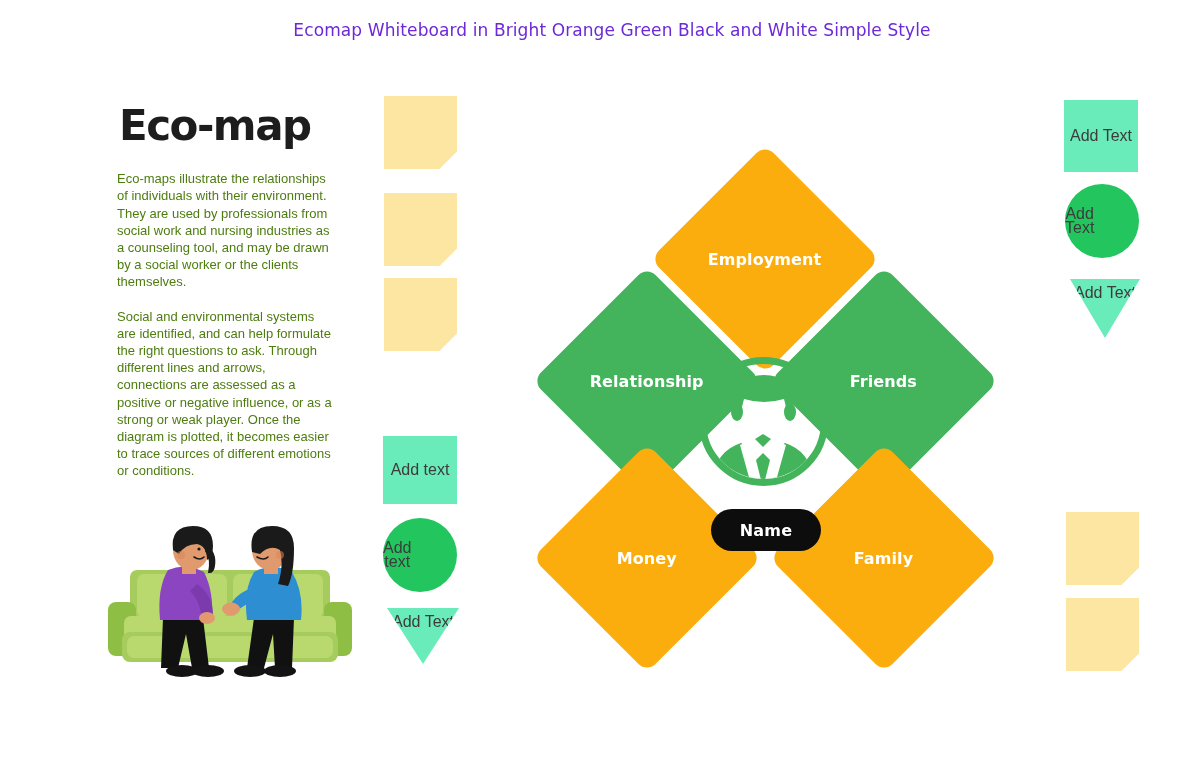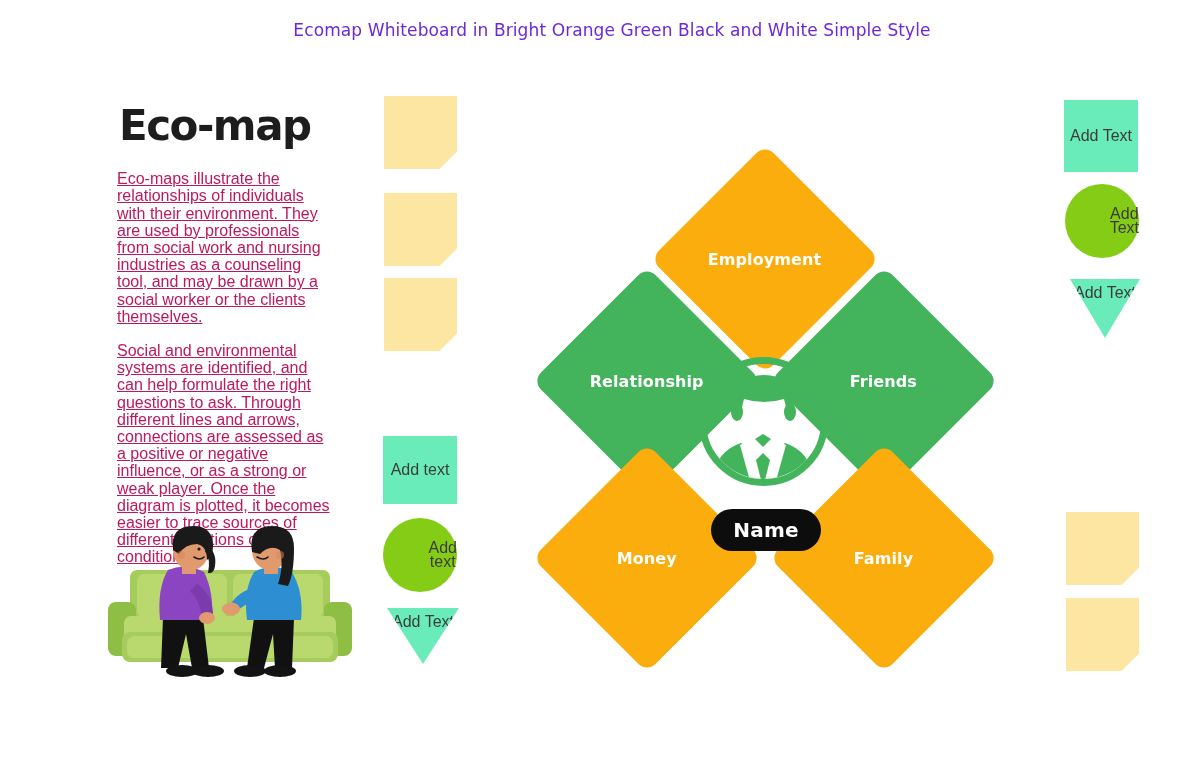--- a/index.html
+++ b/index.html
@@ -41,26 +41,25 @@
     font-family: "DejaVu Sans", sans-serif;
     font-size: 42px;
     font-weight: bold;
     letter-spacing: -1.5px;
     color: #1d1d1d;
     line-height: 1.05;
     margin: 0 0 22px 2px;
   }
   .body-para {
     font-family: "Liberation Sans", sans-serif;
-    font-size: 16px;
+    font-size: 13px;
     line-height: 17.2px;
-    color: #be185d;
+    color: #4d7c0f;
     margin: 0;
     width: 215px;
-    text-decoration: underline;
   }
   .body-para + .body-para { margin-top: 17px; }
 
   
   .couch-illustration {
     position: absolute;
     left: 104px;
     top: 524px;
     width: 252px;
     height: 156px;
@@ -84,25 +83,25 @@
   }
   .sq-shape {
     position: absolute;
     background: #69EBBA;
     display: flex;
     align-items: center;
     justify-content: center;
   }
   .circ-shape {
     position: absolute;
-    background: #84cc16;
+    background: #22c55e;
     border-radius: 50%;
     display: flex;
     align-items: center;
-    justify-content: flex-end;
+    justify-content: flex-start;
   }
   .tri-shape {
     position: absolute;
     background: #69EBBA;
     -webkit-clip-path: polygon(0 0, 100% 0, 50% 100%);
     clip-path: polygon(0 0, 100% 0, 50% 100%);
     display: flex;
     align-items: flex-start;
     justify-content: center;
   }
@@ -158,21 +157,21 @@
     width: 110px;
     height: 42px;
     background: #0d0d0d;
     border-radius: 21px;
     display: flex;
     align-items: center;
     justify-content: center;
   }
   .name-pill span {
     font-family: "DejaVu Sans", sans-serif;
-    font-size: 20px;
+    font-size: 16px;
     font-weight: bold;
     color: #ffffff;
     letter-spacing: 0.2px;
   }
 </style>
 </head>
 <body>
 
 <div class="page-title">Ecomap Whiteboard in Bright Orange Green Black and White Simple Style</div>
 

